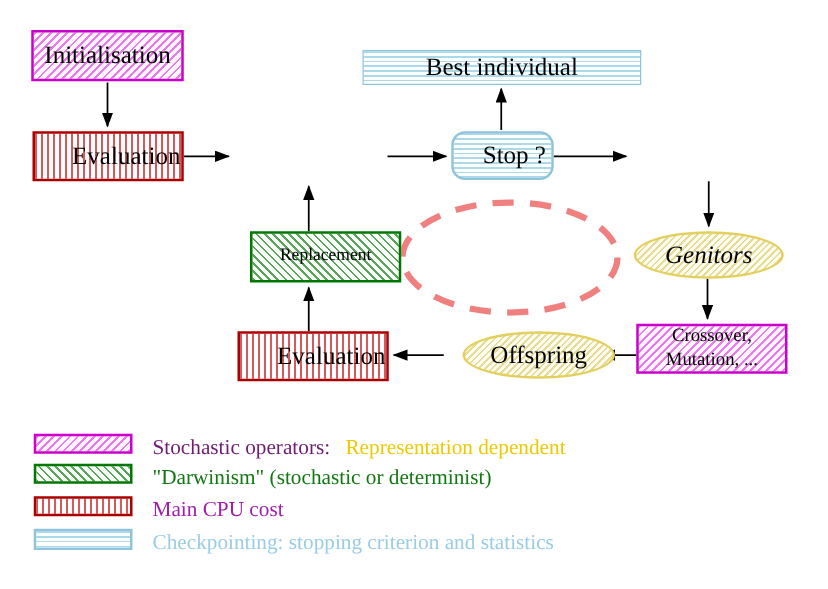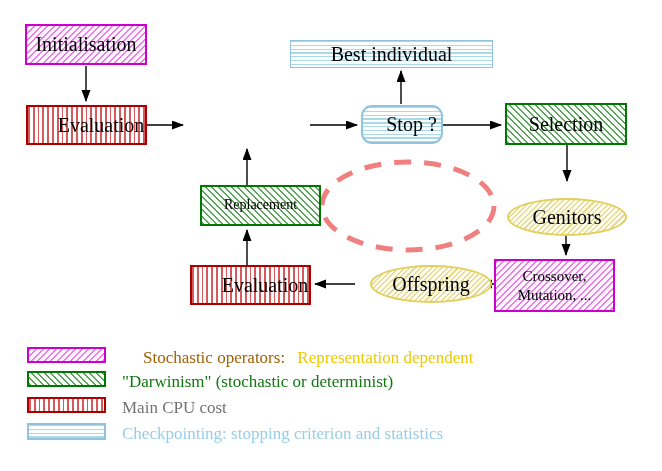--- a/index.html
+++ b/index.html
@@ -38,24 +38,24 @@
   .rounded{border-radius:11px;padding-left:19px;}
   #svg-overlay{position:absolute;left:0;top:0;width:662px;height:471px;}
   .gen-label{
     position:absolute;left:322px;top:193px;width:172px;text-align:center;
     color:#ef8484;font-size:23px;
   }
   .two-line{font-size:15px;line-height:1.25;flex-direction:column;}
   
   .swatch{position:absolute;box-sizing:border-box;width:79px;height:16px;}
   .legend-text{position:absolute;left:122px;font-size:17px;white-space:nowrap;}
-  .t-magenta{color:#a16207;margin-left:21px;}
+  .t-magenta{color:#701a75;}
   .t-gold{color:#eec900;}
   .t-green{color:#117711;}
-  .t-red{color:#737373;}
+  .t-red{color:#a21caf;}
   .t-cyan{color:#99cce6;}
 </style>
 </head>
 <body>
 
 <div id="canvas">
 
   <svg id="svg-overlay" viewBox="0 0 662 471">
     <defs>
       <marker id="ah" markerWidth="13" markerHeight="10" refX="11" refY="4.5" orient="auto" markerUnits="userSpaceOnUse">
@@ -74,29 +74,28 @@
     <line x1="355" y1="284" x2="315" y2="284" stroke="#000" stroke-width="1.4" marker-end="url(#ah)"></line>
     <line x1="247" y1="265" x2="247" y2="230" stroke="#000" stroke-width="1.4" marker-end="url(#ah)"></line>
     <line x1="247" y1="185" x2="247" y2="149" stroke="#000" stroke-width="1.4" marker-end="url(#ah)"></line>
   </svg>
 
   <div class="node hatch-magenta" style="left:25px;top:24px;width:122px;height:41px;">Initialisation</div>
 
   <div class="node hatch-red" style="left:26px;top:105px;width:121px;height:40px;">Evaluation</div>
 
 
-  <div class="node hatch-cyan" style="left:290px;top:40px;width:203px;height:28px;border-width:1.5px;">Best individual</div>
+  <div class="node hatch-cyan" style="left:290px;top:40px;width:223px;height:28px;border-width:1.5px;">Best individual</div>
 
   <div class="node hatch-cyan rounded" style="left:361px;top:105px;width:82px;height:39px;">Stop ?</div>
 
-  <div class="node hatch-green" style="left:505px;top:103px;width:122px;height:42px;">Selection</div>
 
-  <div class="node hatch-yellow ellipse" style="left:507px;top:198px;width:120px;height:38px;">Genitors</div>
+  <div class="node hatch-yellow ellipse" style="left:507px;top:185px;width:120px;height:38px;font-style:italic;">Genitors</div>
 
-  <div class="node hatch-magenta two-line" style="left:494px;top:259px;width:121px;height:53px;">
+  <div class="node hatch-magenta two-line" style="left:509px;top:259px;width:121px;height:40px;">
     <span>Crossover,</span>
     <span>Mutation, ...</span>
   </div>
 
   <div class="node hatch-yellow ellipse" style="left:370px;top:265px;width:122px;height:38px;">Offspring</div>
 
   <div class="node hatch-red" style="left:190px;top:265px;width:121px;height:40px;">Evaluation</div>
 
   <div class="node hatch-green" style="left:200px;top:185px;width:121px;height:41px;font-size:14px;">Replacement</div>
 

